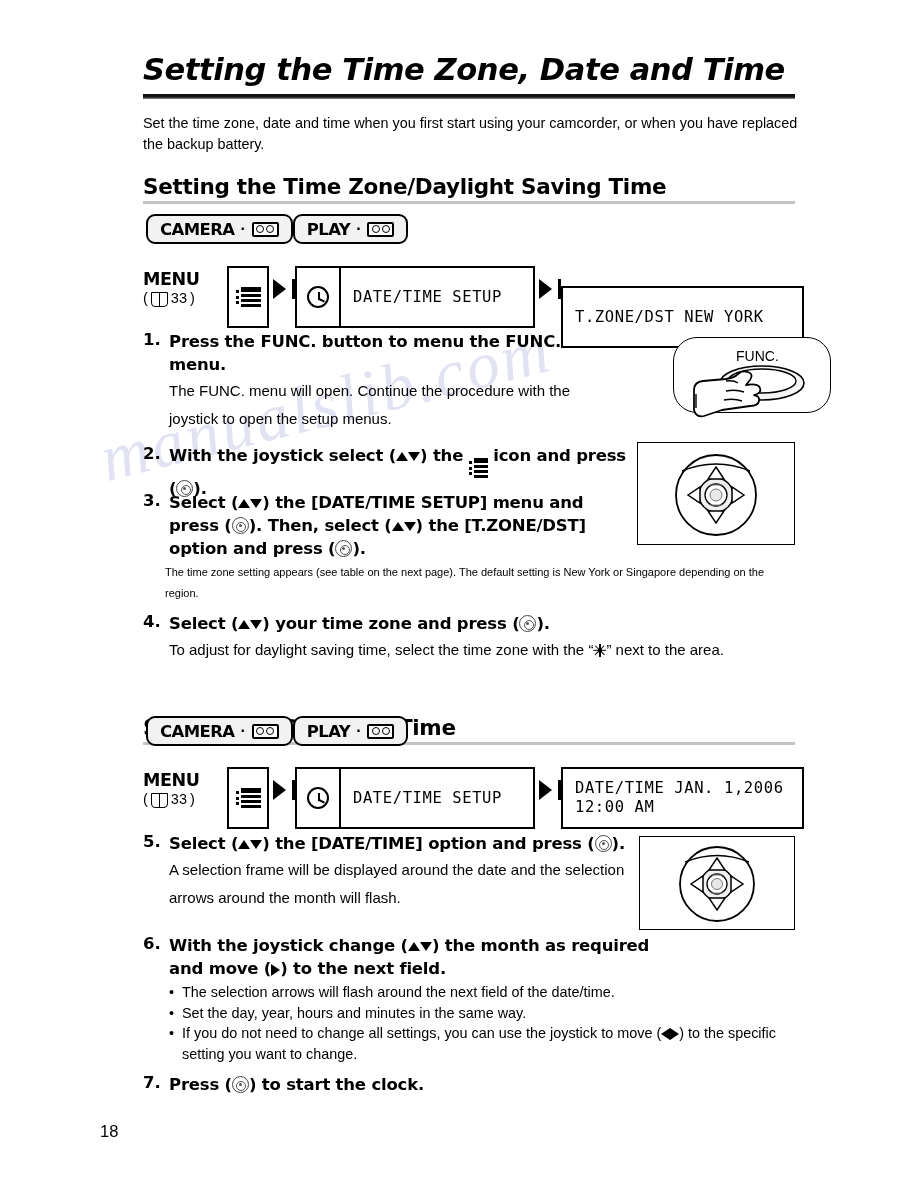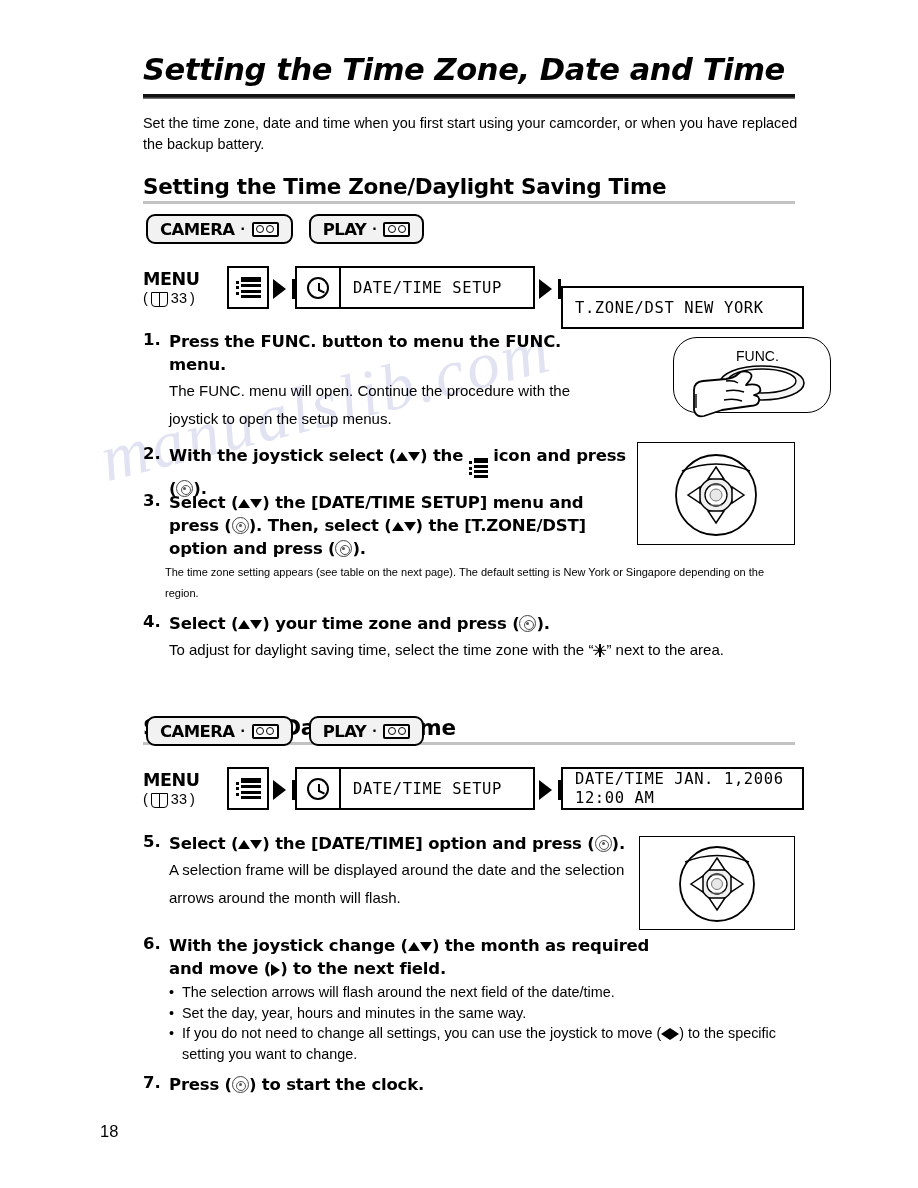--- a/index.html
+++ b/index.html
@@ -44,21 +44,21 @@
 
   .subhead-wrap { position:absolute; left:143px; width:652px; }
   .subhead {
     font-family:"DejaVu Sans", sans-serif;
     font-weight:bold; font-size:21.5px; letter-spacing:-0.3px;
     white-space:nowrap;
   }
   .subhead-rule { margin-top:2px; height:3px; background:#c3c3c3; }
 
   
-  .badges { position:absolute; display:flex; gap:16px; }
+  .badges { position:absolute; display:flex; }
   .badge {
     border:2.5px solid #000; border-radius:9px;
     background:#f2f2f2;
     height:30px; display:flex; align-items:center;
     padding:0 12px; gap:6px;
   }
   .badge-label {
     font-family:"DejaVu Sans", sans-serif;
     font-weight:bold; font-size:16.5px; letter-spacing:-0.6px;
   }
@@ -81,21 +81,21 @@
   .book-icon { width:17px; height:13px; position:relative; display:inline-block; }
   .book-icon:before, .book-icon:after {
     content:""; position:absolute; top:0; width:7.2px; height:13px;
     border:1.5px solid #000; border-radius:0 0 4px 0;
   }
   .book-icon:before { left:0; border-radius:0 0 0 4px; }
   .book-icon:after { right:0; }
 
   .flowbox {
     border:2px solid #000; background:#fff;
-    height:43px; display:flex; align-items:center;
+    height:62px; display:flex; align-items:center;
   }
   .menu-icon-box { width:42px; justify-content:center; }
   .menu-glyph { width:25px; height:26px; display:flex; gap:2.5px; align-items:center; }
   .menu-glyph .dots { display:flex; flex-direction:column; gap:2.5px; }
   .menu-glyph .dots span { width:3px; height:3px; background:#000; display:block; }
   .menu-glyph .bars { display:flex; flex-direction:column; gap:2.2px; flex:1; }
   .menu-glyph .bars span { height:3.1px; background:#000; display:block; }
   .menu-glyph .bars span.top { height:5px; }
 
   .arrow {

